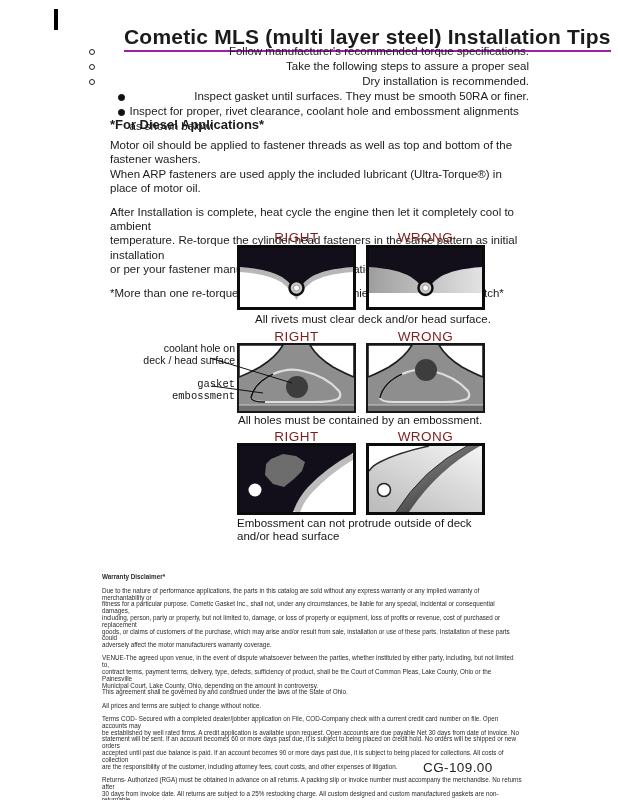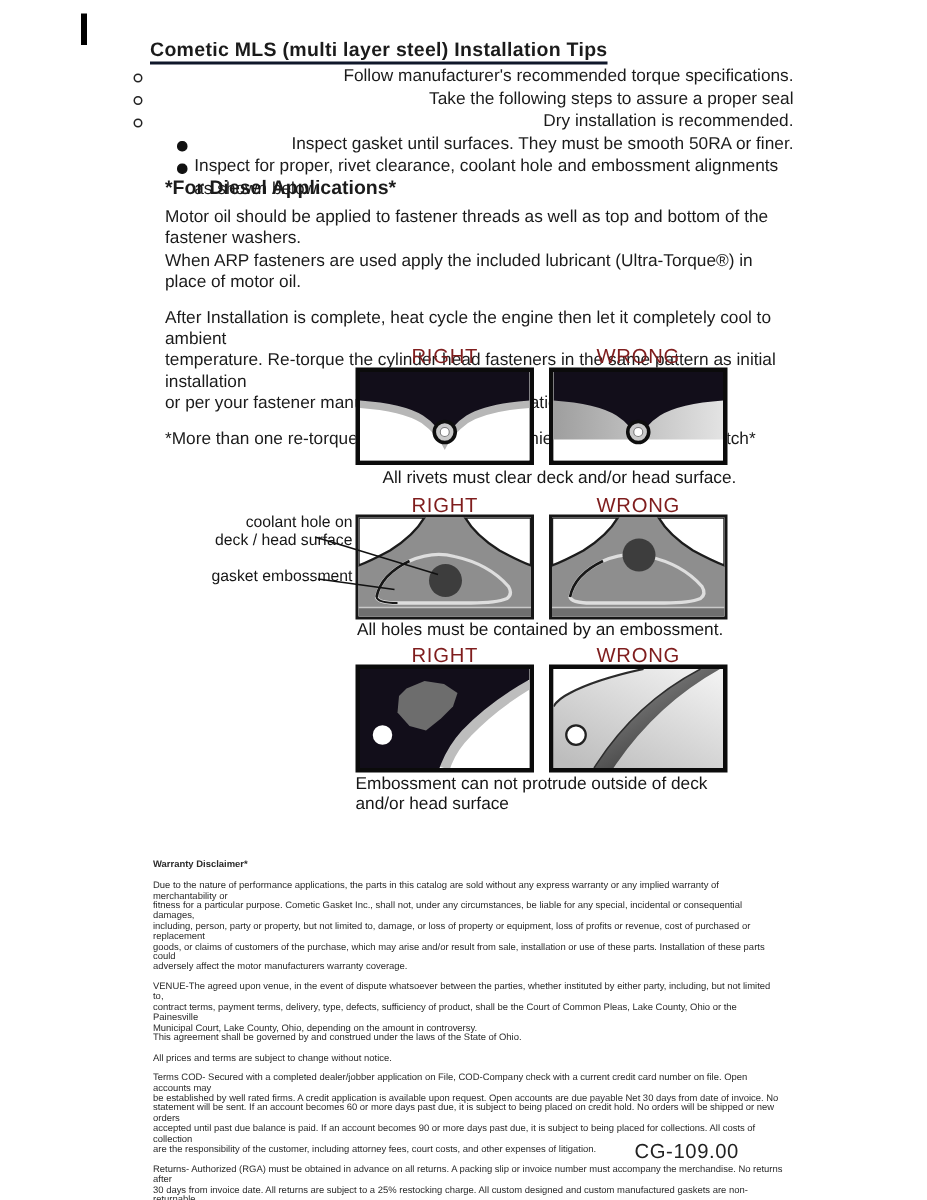--- a/index.html
+++ b/index.html
@@ -1,21 +1,21 @@
 <!DOCTYPE html>
 <html><head>
 <meta charset="utf-8">
 <style>
   html,body{margin:0;padding:0;background:#ffffff;}
   .page{position:relative;width:618px;height:800px;background:#ffffff;overflow:hidden;
         font-family:"Liberation Sans", sans-serif;color:#1b1b1b;}
   .preline{white-space:pre-line;}
   .reg-mark{position:absolute;left:54px;top:9px;width:4px;height:21px;background:#000;}
-  .title{position:absolute;left:100px;top:25px;font-size:13px;font-weight:bold;
-         letter-spacing:.2px;border-bottom:2px solid #0f172a;padding-bottom:1px;}
+  .title{position:absolute;left:124px;top:25px;font-size:21px;font-weight:bold;
+         letter-spacing:.2px;border-bottom:2px solid #a21caf;padding-bottom:1px;}
   .tips{position:absolute;left:89px;top:44px;width:440px;font-size:11.5px;line-height:15px;}
   .brow{display:flex;align-items:flex-start;justify-content:space-between;}
   .brow.sub{margin-left:29px;}
   .marker{flex:0 0 auto;width:4px;height:4px;border:1px solid #222;border-radius:50%;
           margin:5px 5px 0 0;background:#fff;}
   .brow.sub .marker{background:#111;border-color:#111;width:4.5px;height:4.5px;margin-top:5px;}
   .diesel{position:absolute;left:110px;top:117px;width:414px;}
   .diesel h2{font-size:13px;font-weight:bold;margin:0 0 6px 0;}
   .diesel p{font-size:11.5px;line-height:14.4px;margin:0 0 9px 0;}
   .dlabel{position:absolute;width:119px;text-align:center;font-size:13.5px;
@@ -103,21 +103,21 @@
       <circle cx="56.5" cy="40" r="3" fill="#ffffff" stroke="#7a7a7a" stroke-width="0.7"></circle>
     </svg>
   </div>
   <div class="caption" style="left:255px;top:313px;">All rivets must clear deck and/or head surface.</div>
 
   <div class="dlabel" style="left:237px;top:329px;">RIGHT</div>
   <div class="dlabel" style="left:366px;top:329px;">WRONG</div>
 
   <div class="callout preline" style="left:118px;top:343px;width:92px;">coolant hole on
 deck / head surface</div>
-  <div class="callout" style="left:110px;top:379px;width:100px;">gasket embossment</div>
+  <div class="callout" style="left:110px;top:379px;width:100px;font-family:Liberation Mono, monospace;">gasket embossment</div>
   <svg class="leaders" width="95" height="50">
     <line x1="5" y1="10" x2="87" y2="35" stroke="#111" stroke-width="1"></line>
     <line x1="7" y1="38" x2="58" y2="45" stroke="#111" stroke-width="1"></line>
   </svg>
 
   <div class="dbox b2" style="left:237px;top:343px;height:70px;">
     <svg viewBox="0 0 115 66" preserveAspectRatio="none">
       <rect x="0" y="0" width="115" height="66" fill="#8e8e8e"></rect>
       <rect x="0" y="60" width="115" height="6" fill="#6f6f6f"></rect>
       <line x1="0" y1="60" x2="115" y2="60" stroke="#c9c9c9" stroke-width="1"></line>

